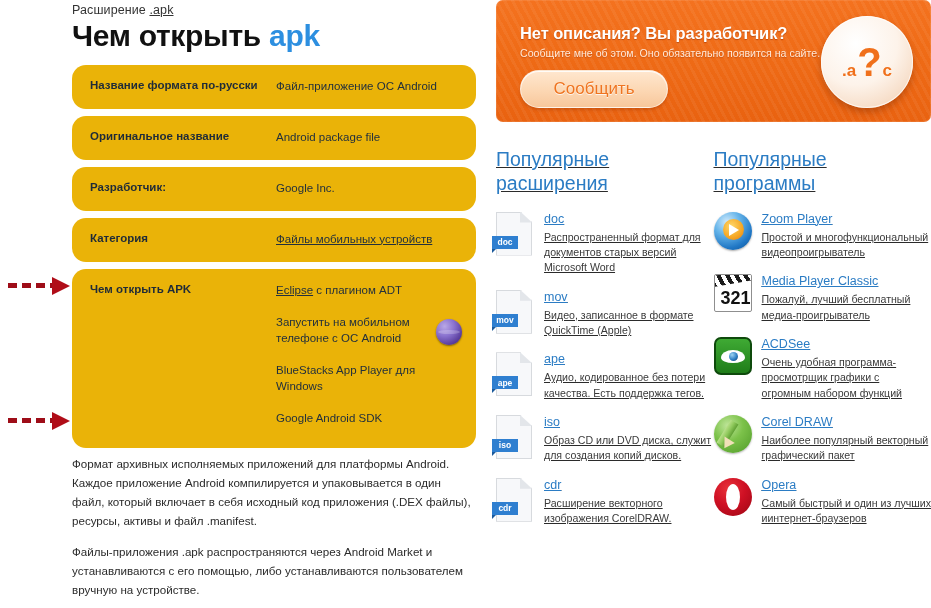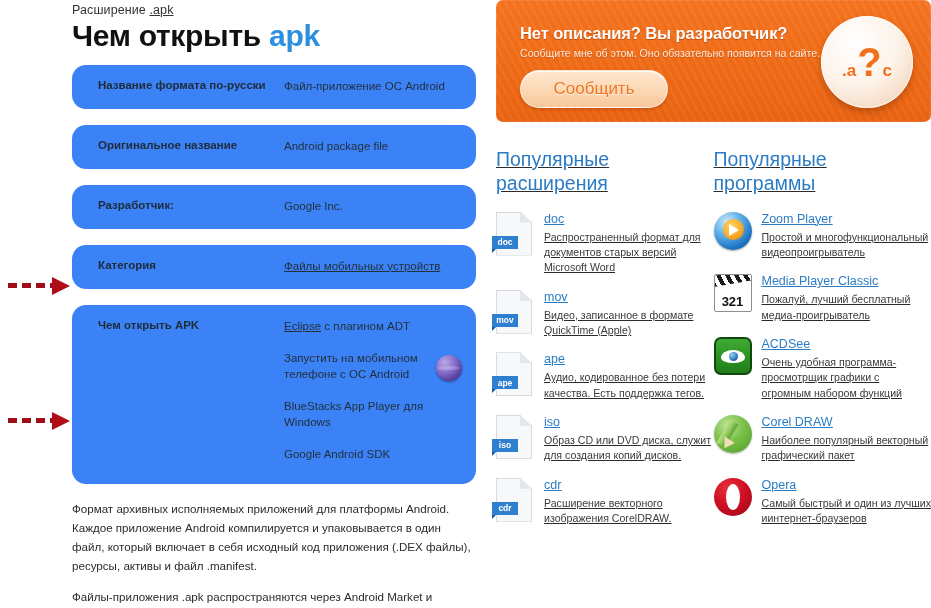--- a/index.html
+++ b/index.html
@@ -20,24 +20,24 @@
   .breadcrumb { font-size:12.5px; color:#333; padding-top:3px; letter-spacing:.1px; }
   .breadcrumb .lnk { color:#333; text-decoration:underline; }
 
   .page-title {
     font-size:30px; font-weight:bold; color:#111;
     margin:2px 0 12px 0; line-height:1.12; letter-spacing:-.3px;
   }
   .page-title .ext { color:#2d8fe0; }
 
   .inforow {
-    background:#3b82f6;
+    background:#eab308;
     border-radius:14px;
-    margin-bottom:16px;
-    padding:13px 16px 13px 26px;
+    margin-bottom:7px;
+    padding:13px 16px 13px 18px;
     display:flex;
     align-items:flex-start;
     min-height:44px;
   }
   .inforow .k {
     width:186px; flex:0 0 186px;
     font-size:11.5px; font-weight:bold; color:#1f2b38;
     line-height:1.35;
   }
   .inforow .v {
@@ -207,21 +207,21 @@
     background:#ffffff; border:1px solid #8f8f8f; border-radius:2px;
     overflow:hidden;
   }
   .picon.mpc .bar {
     position:absolute; left:-3px; top:-3px; width:48px; height:11px;
     background:repeating-linear-gradient(72deg,#1b1b1b 0 4px,#ffffff 4px 8px);
     transform:rotate(-10deg);
   }
   .picon.mpc .num {
     position:absolute; left:0; right:0; bottom:2px;
-    text-align:center; font-size:13px; font-weight:bold; color:#111;
+    text-align:right; font-size:18px; font-weight:bold; color:#111;
     font-family:"Liberation Sans", sans-serif;
   }
   .picon.acd {
     background:linear-gradient(180deg,#3faa34 0%,#1f7d19 100%);
     border:2px solid #0e4a0c; border-radius:7px;
   }
   .picon.acd .eye {
     position:absolute; left:5px; top:11px; width:24px; height:13px;
     background:#ffffff; border-radius:50% 50% 50% 50%/60% 60% 40% 40%;
   }

